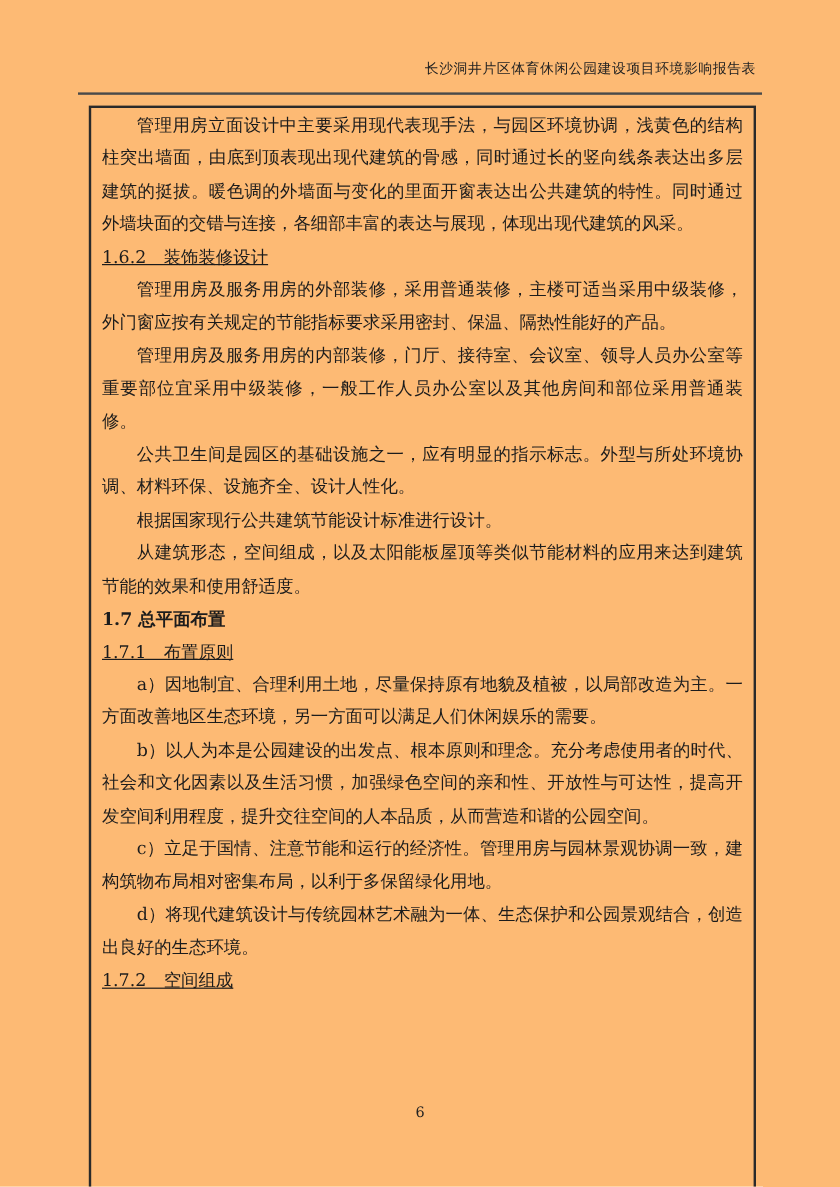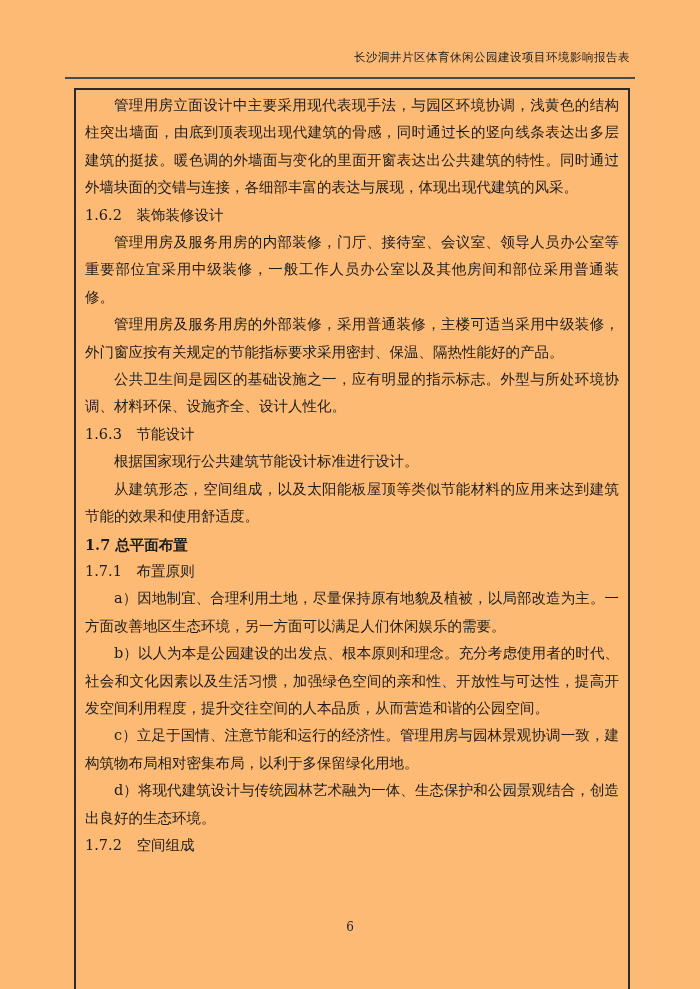--- a/index.html
+++ b/index.html
@@ -52,20 +52,21 @@
     line-height: 27.4px;
     color: #1c1c1c;
   }
   .content-box p.para {
     text-indent: 2em;
     text-align: justify;
   }
   .content-box p.heading {
     text-indent: 0;
     font-weight: normal;
+    text-decoration: underline;
   }
   .content-box p.heading-bold {
     text-indent: 0;
     font-weight: bold;
   }
   .page-footer {
     position: absolute;
     top: 920px;
     left: 0;
     width: 700px;
@@ -81,24 +82,23 @@
 
   <div class="page-header">
     <span>长沙洞井片区体育休闲公园建设项目环境影响报告表</span>
   </div>
 
   <div class="header-rule"></div>
 
   <div class="content-box">
       <p class="para">管理用房立面设计中主要采用现代表现手法，与园区环境协调，浅黄色的结构柱突出墙面，由底到顶表现出现代建筑的骨感，同时通过长的竖向线条表达出多层建筑的挺拔。暖色调的外墙面与变化的里面开窗表达出公共建筑的特性。同时通过外墙块面的交错与连接，各细部丰富的表达与展现，体现出现代建筑的风采。</p>
       <p class="heading">1.6.2　装饰装修设计</p>
+      <p class="para">管理用房及服务用房的外部装修，采用普通装修，主楼可适当采用中级装修，外门窗应按有关规定的节能指标要求采用密封、保温、隔热性能好的产品。</p>
       <p class="para">管理用房及服务用房的内部装修，门厅、接待室、会议室、领导人员办公室等重要部位宜采用中级装修，一般工作人员办公室以及其他房间和部位采用普通装修。</p>
-      <p class="para">管理用房及服务用房的外部装修，采用普通装修，主楼可适当采用中级装修，外门窗应按有关规定的节能指标要求采用密封、保温、隔热性能好的产品。</p>
       <p class="para">公共卫生间是园区的基础设施之一，应有明显的指示标志。外型与所处环境协调、材料环保、设施齐全、设计人性化。</p>
-      <p class="heading">1.6.3　节能设计</p>
       <p class="para">根据国家现行公共建筑节能设计标准进行设计。</p>
       <p class="para">从建筑形态，空间组成，以及太阳能板屋顶等类似节能材料的应用来达到建筑节能的效果和使用舒适度。</p>
       <p class="heading-bold">1.7 总平面布置</p>
       <p class="heading">1.7.1　布置原则</p>
       <p class="para">a）因地制宜、合理利用土地，尽量保持原有地貌及植被，以局部改造为主。一方面改善地区生态环境，另一方面可以满足人们休闲娱乐的需要。</p>
       <p class="para">b）以人为本是公园建设的出发点、根本原则和理念。充分考虑使用者的时代、社会和文化因素以及生活习惯，加强绿色空间的亲和性、开放性与可达性，提高开发空间利用程度，提升交往空间的人本品质，从而营造和谐的公园空间。</p>
       <p class="para">c）立足于国情、注意节能和运行的经济性。管理用房与园林景观协调一致，建构筑物布局相对密集布局，以利于多保留绿化用地。</p>
       <p class="para">d）将现代建筑设计与传统园林艺术融为一体、生态保护和公园景观结合，创造出良好的生态环境。</p>
       <p class="heading">1.7.2　空间组成</p>
     </div>

